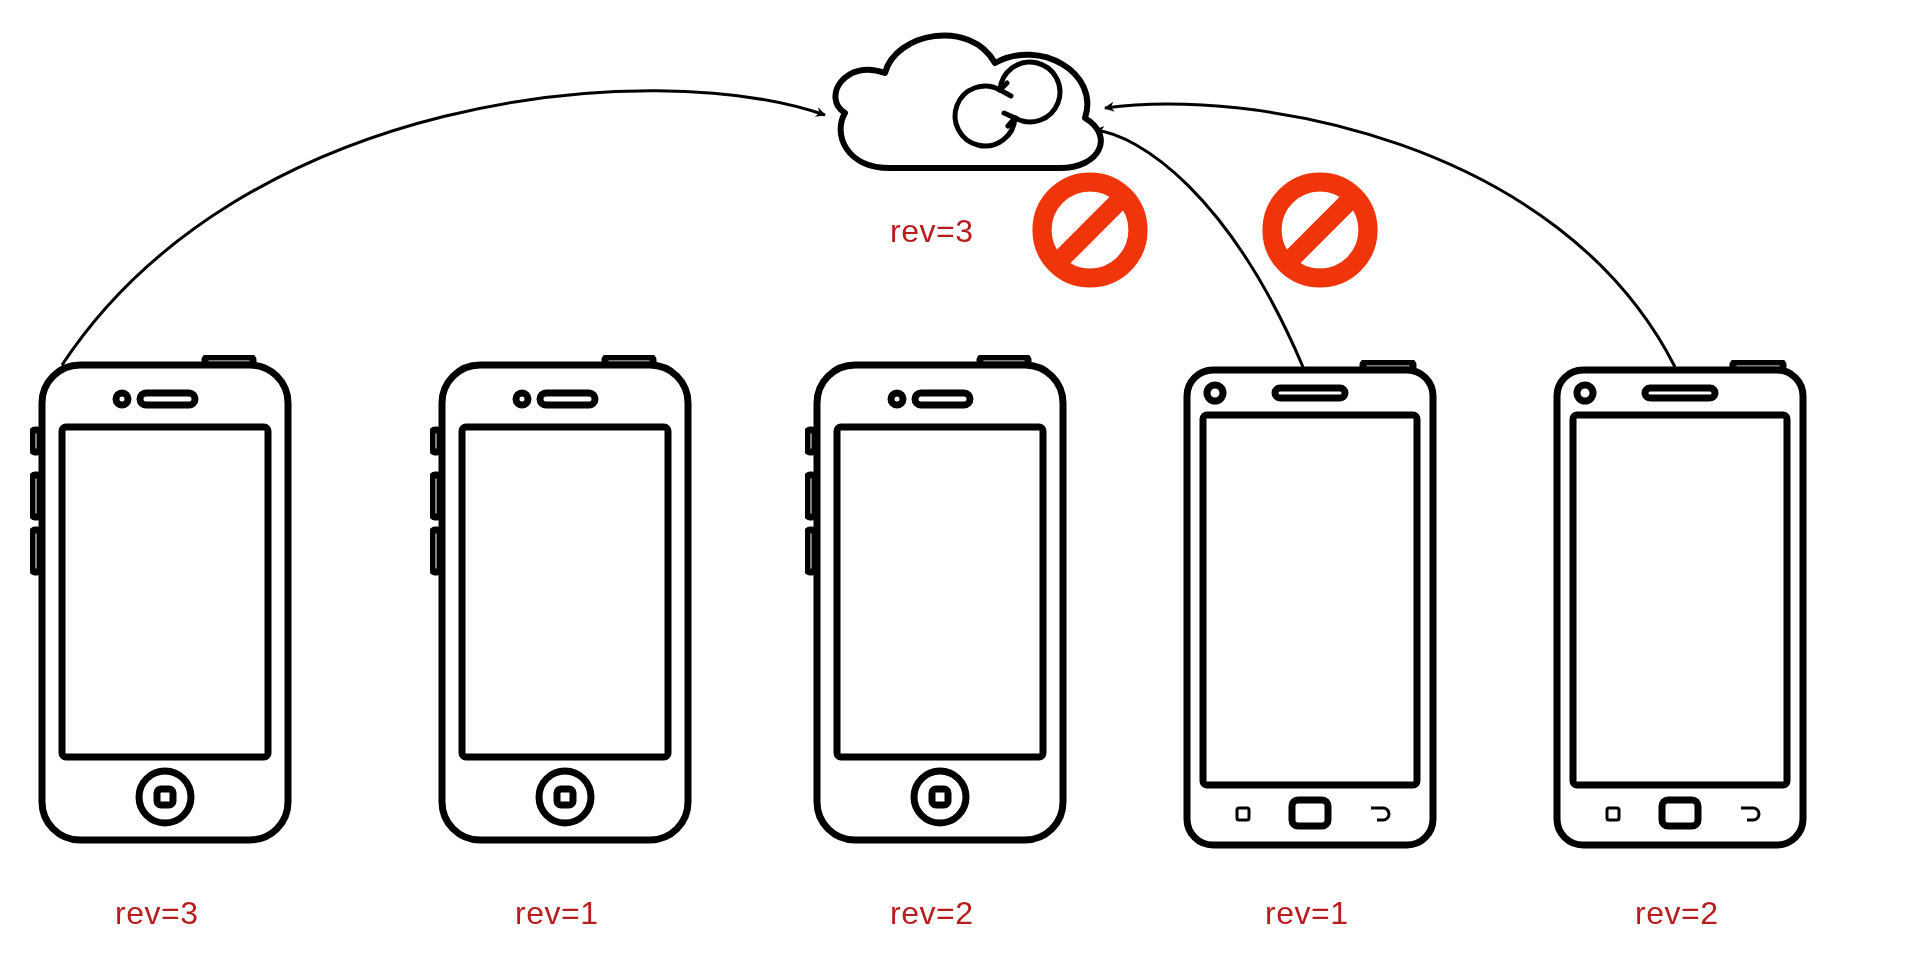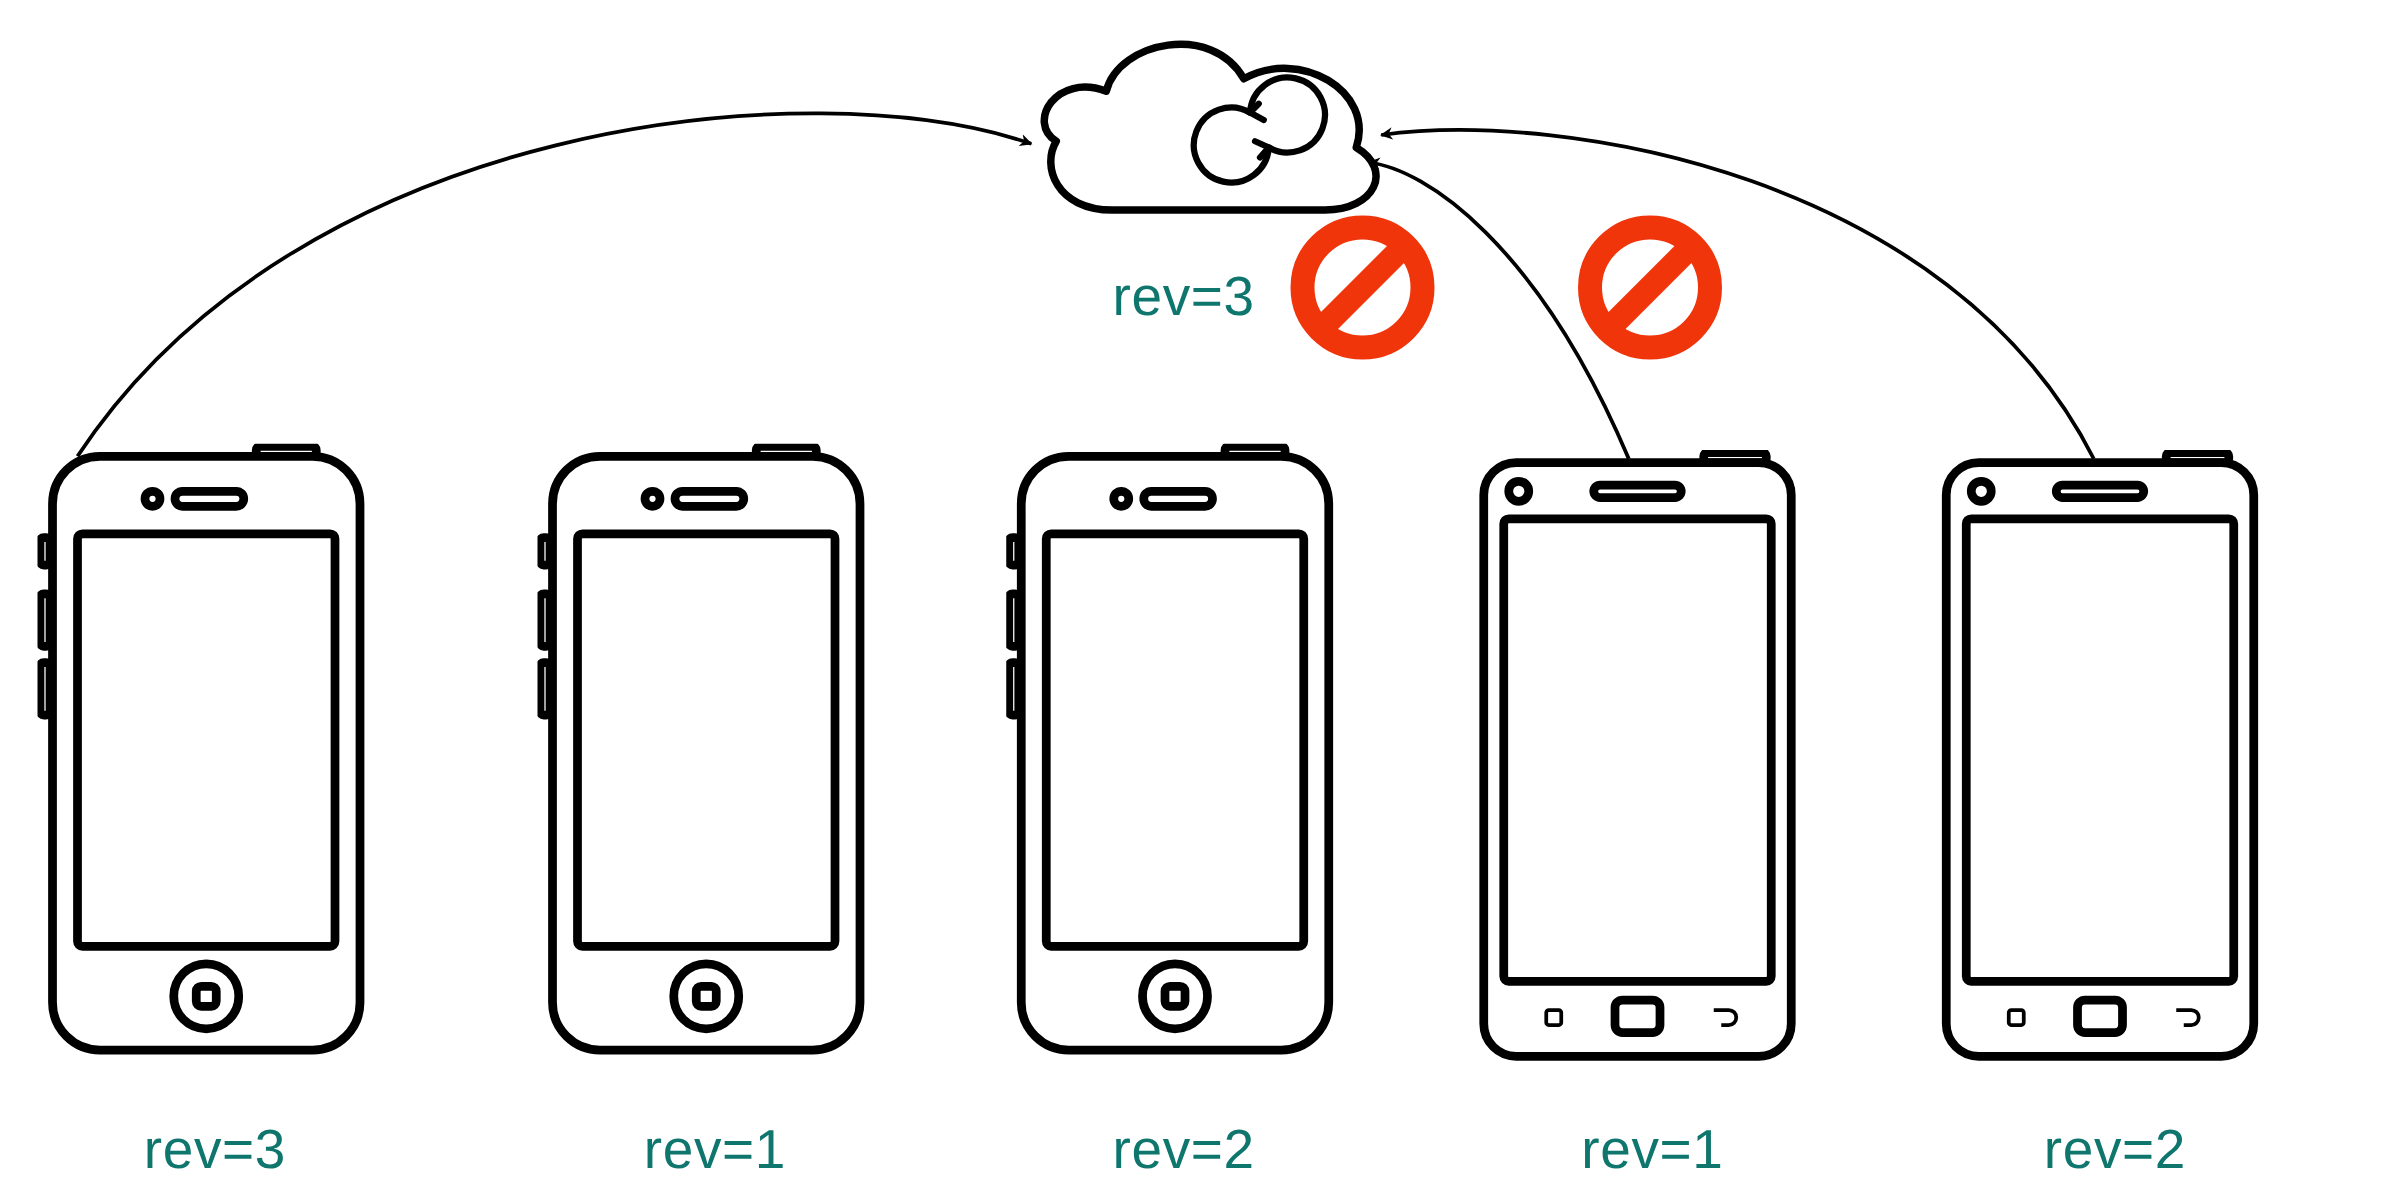--- a/index.html
+++ b/index.html
@@ -48,22 +48,22 @@
     width: 120px;
     height: 120px;
   }
   .prohibit svg {
     width: 100%;
     height: 100%;
     display: block;
   }
   .label {
     position: absolute;
-    font-size: 44px;
-    color: #0f766e;
+    font-size: 32px;
+    color: #b91c1c;
     letter-spacing: 0.5px;
     text-align: center;
     white-space: nowrap;
   }
 </style>
 </head>
 <body>
 
 <div class="stage">
 

